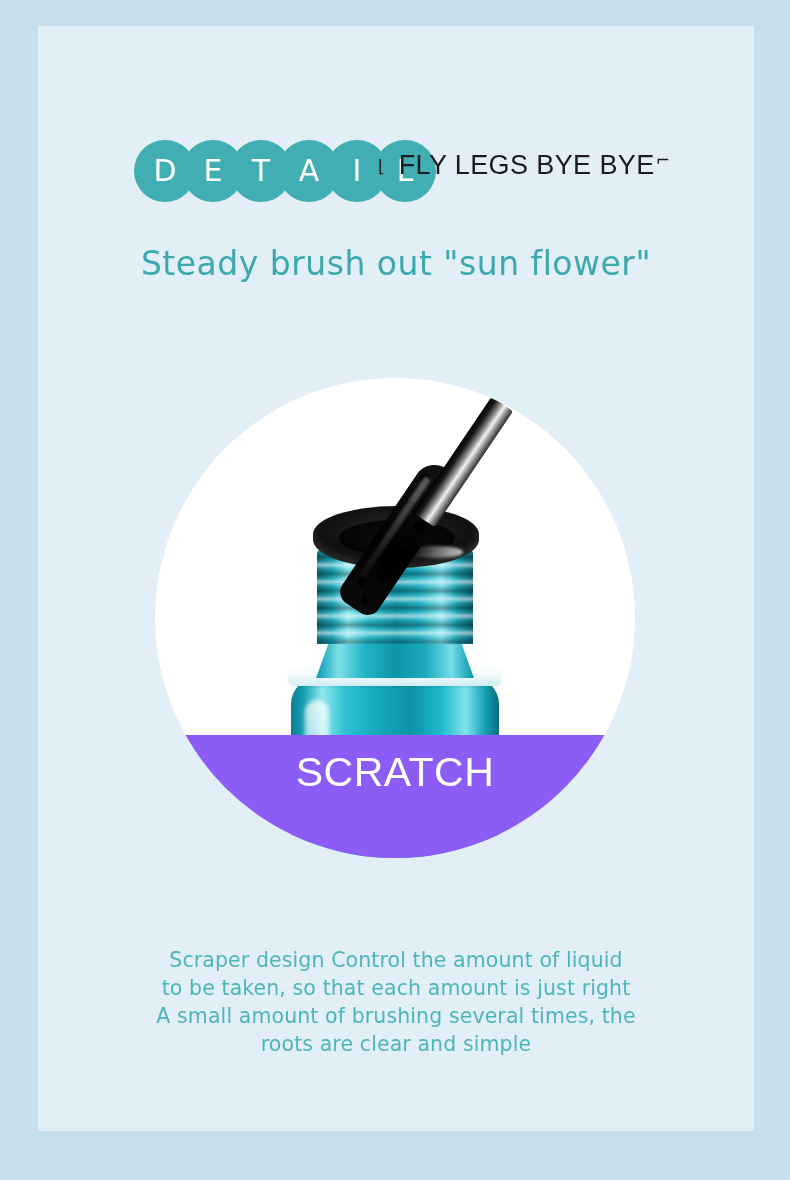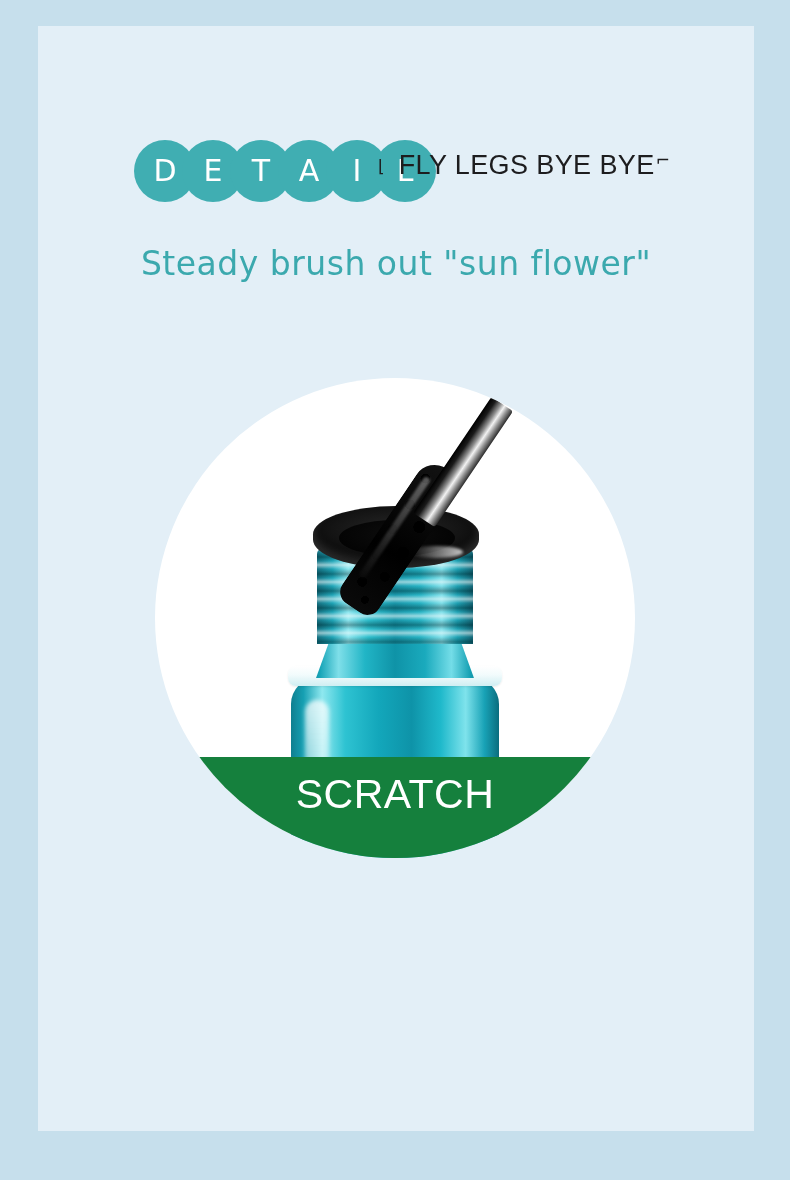--- a/index.html
+++ b/index.html
@@ -318,23 +318,22 @@
     filter: blur(1px);
   }
 
   
   .banner {
     position: absolute;
     left: 0;
     top: 357px;       
     width: 480px;
     height: 123px;
-    background: #15803d;
+    background: #8b5cf6;
     overflow: hidden;
-    margin-top: 22px;
   }
   .banner-text {
     position: absolute;
     left: 0;
     top: 14px;
     width: 480px;
     text-align: center;
     color: #ffffff;
     font-family: "Liberation Sans", sans-serif;
     font-size: 41px;
@@ -395,15 +394,21 @@
         <div class="wand"></div>
       </div>
 
       <div class="banner">
         <div class="banner-text">
           <div>SCRATCH</div>
         </div>
       </div>
     </div>
 
+    <div class="description">
+      <div>Scraper design Control the amount of liquid</div>
+      <div>to be taken, so that each amount is just right</div>
+      <div>A small amount of brushing several times, the</div>
+      <div>roots are clear and simple</div>
+    </div>
 
   </div>
 </div>
 
 </body></html>

